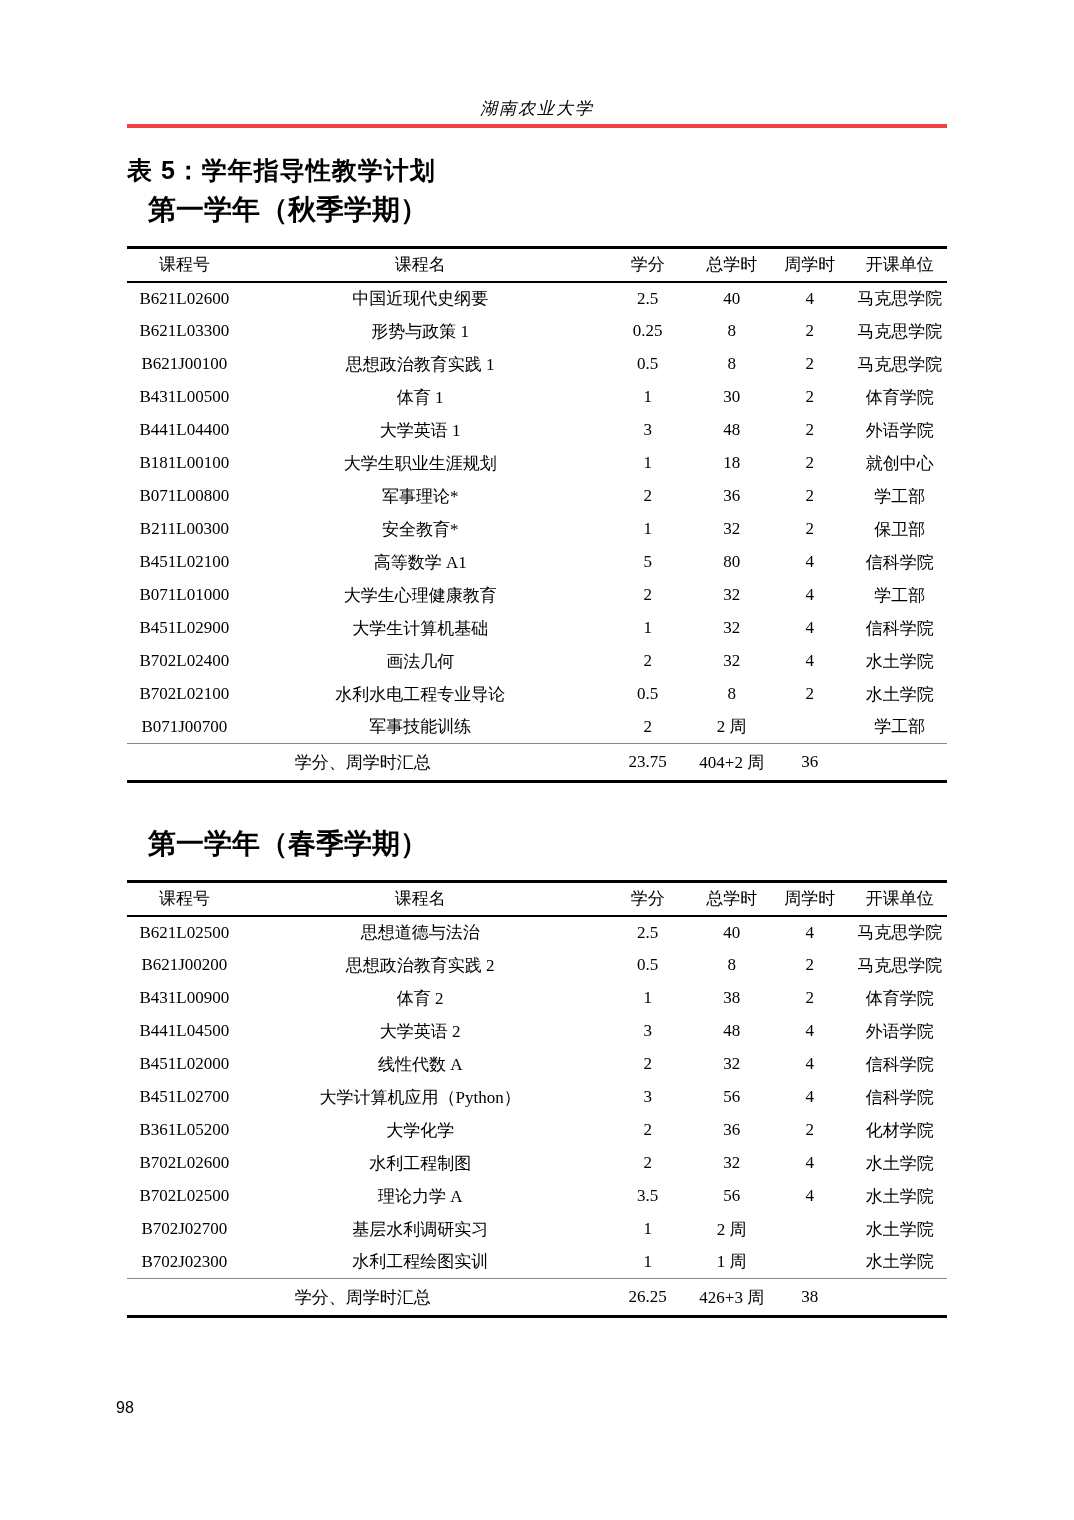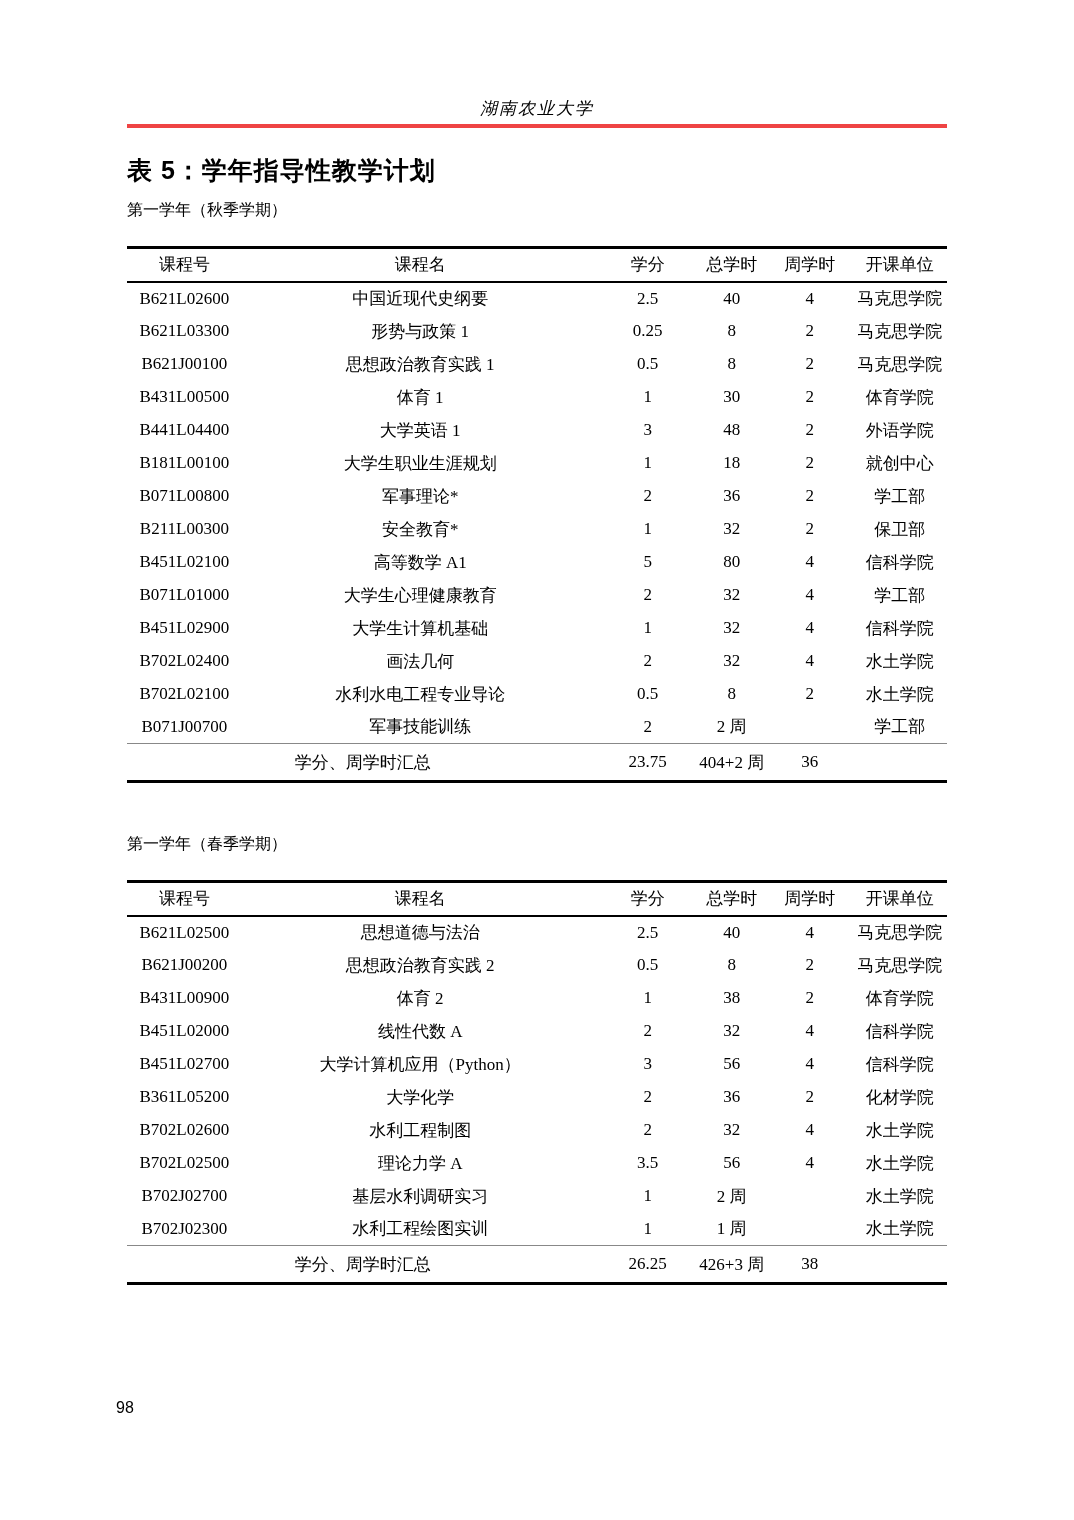--- a/index.html
+++ b/index.html
@@ -32,24 +32,25 @@
     margin-top: 30px;
     text-align: left;
     font-family: "Liberation Sans", sans-serif;
     font-weight: 700;
     font-size: 25px;
     letter-spacing: 1px;
     line-height: 25px;
   }
   .section-heading {
     font-family: "Liberation Sans", sans-serif;
-    font-weight: 400;
-    font-size: 16px;
+    font-weight: 700;
+    font-size: 28px;
     line-height: 25px;
     margin-top: 14px;
+    margin-left: 21px;
   }
   .section-heading.spring {
     margin-top: 48px;
   }
   table.course-table {
     width: 100%;
     border-collapse: collapse;
     table-layout: fixed;
     border-top: 3px solid #000;
     border-bottom: 3px solid #000;
@@ -279,20 +280,28 @@
           </tr>
           <tr>
             <td>B431L00900</td>
             <td>体育 2</td>
             <td>1</td>
             <td>38</td>
             <td>2</td>
             <td>体育学院</td>
           </tr>
           <tr>
+            <td>B441L04500</td>
+            <td>大学英语 2</td>
+            <td>3</td>
+            <td>48</td>
+            <td>4</td>
+            <td>外语学院</td>
+          </tr>
+          <tr>
             <td>B451L02000</td>
             <td>线性代数 A</td>
             <td>2</td>
             <td>32</td>
             <td>4</td>
             <td>信科学院</td>
           </tr>
           <tr>
             <td>B451L02700</td>
             <td>大学计算机应用（Python）</td>

